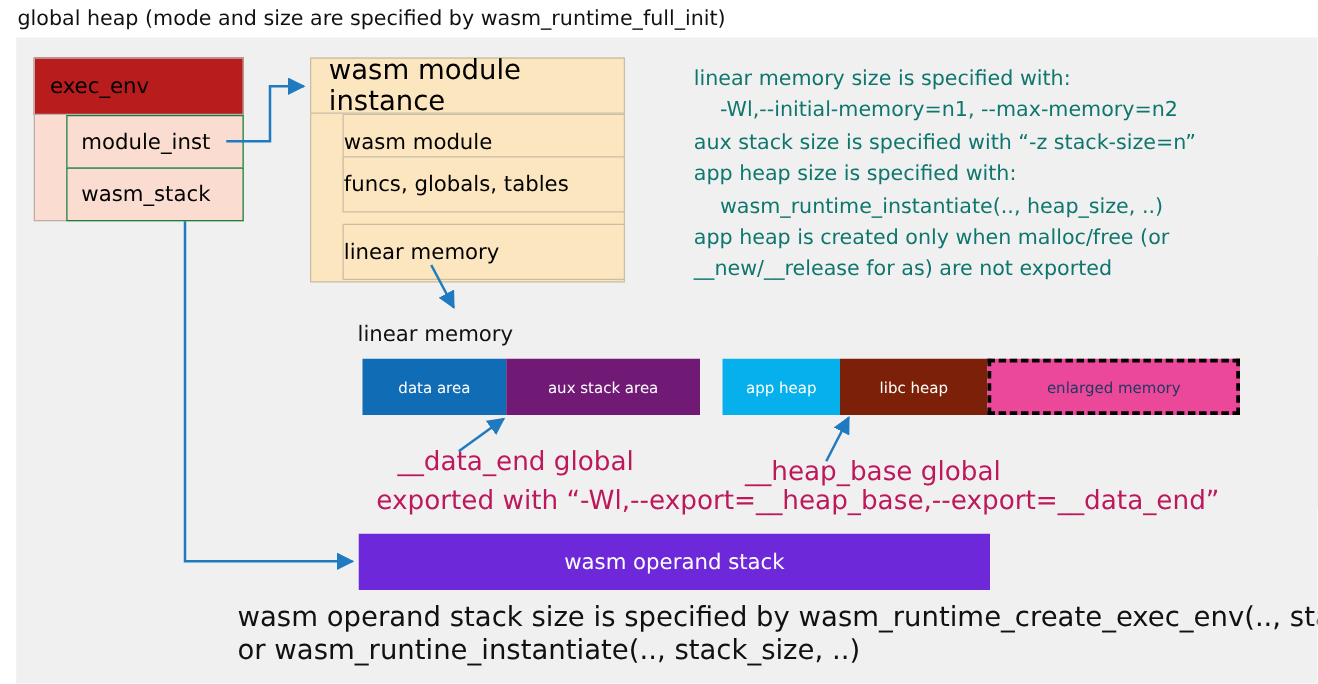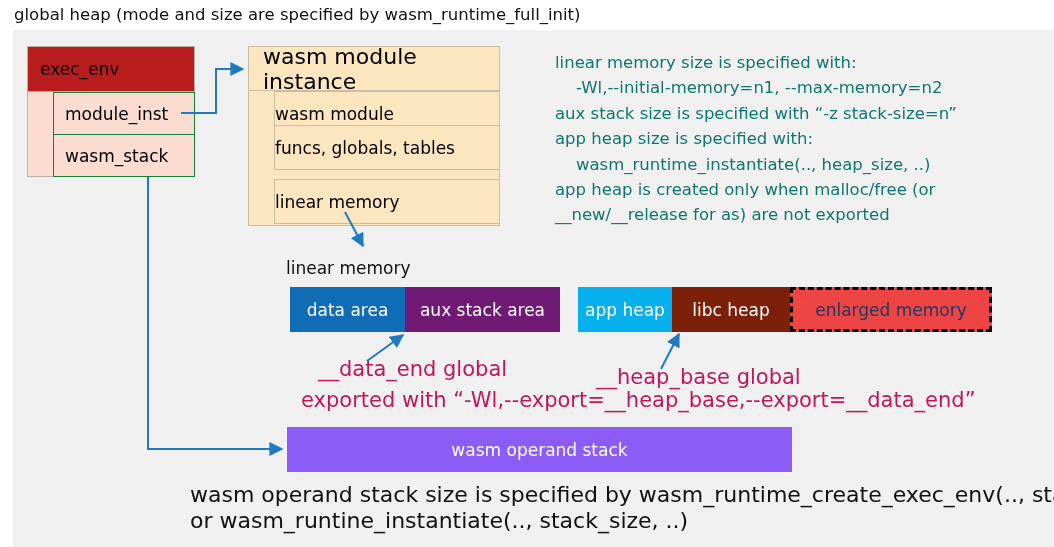--- a/index.html
+++ b/index.html
@@ -26,33 +26,33 @@
   .mi-r1{top:91px;}
   .mi-r2{top:125px;}
   .mi-r3{top:179px;}
 
   .infotext{position:absolute;left:533px;top:50px;width:500px;font-size:16.5px;line-height:25.4px;color:#0f766e;white-space:pre;margin-left:22px;}
 
   .lm-label{position:absolute;left:286px;top:258px;font-size:17px;color:#111;}
 
   .membar{position:absolute;left:290px;top:287px;height:45px;}
   .seg{position:absolute;top:0;height:45px;display:flex;align-items:center;justify-content:center;
-       color:#fff;font-size:17px;box-sizing:border-box;}
+       color:#fff;font-size:12px;box-sizing:border-box;}
   .seg-data{left:0px;width:115px;background:#0f6cb5;}
   .seg-aux{left:115px;width:155px;background:#701a75;}
   .seg-app{left:288px;width:94px;background:#06b0ec;}
   .seg-libc{left:382px;width:118px;background:#7c2009;}
-  .seg-enl{left:500px;width:202px;background:#ef4444;color:#1f3864;border:3px dashed #000;}
+  .seg-enl{left:500px;width:202px;background:#ec4899;color:#1f3864;border:3px dashed #000;}
 
   .ann{position:absolute;font-size:21px;color:#be185d;white-space:nowrap;}
   .ann-dataend{left:318px;top:357px;}
   .ann-heapbase{left:596px;top:365px;}
   .ann-exported{left:301px;top:388px;}
 
-  .opstack{position:absolute;left:287px;top:427px;width:505px;height:45px;background:#8b5cf6;
+  .opstack{position:absolute;left:287px;top:427px;width:505px;height:45px;background:#6d28d9;
            display:flex;align-items:center;justify-content:center;color:#fff;font-size:17px;}
 
   .bottomtext{position:absolute;left:190px;top:482px;width:850px;font-size:22px;line-height:26px;color:#111;white-space:pre;}
 
   svg.overlay{position:absolute;left:0;top:0;width:1054px;height:547px;pointer-events:none;}
 </style>
 </head>
 <body>
 
 <div class="panel"></div>

